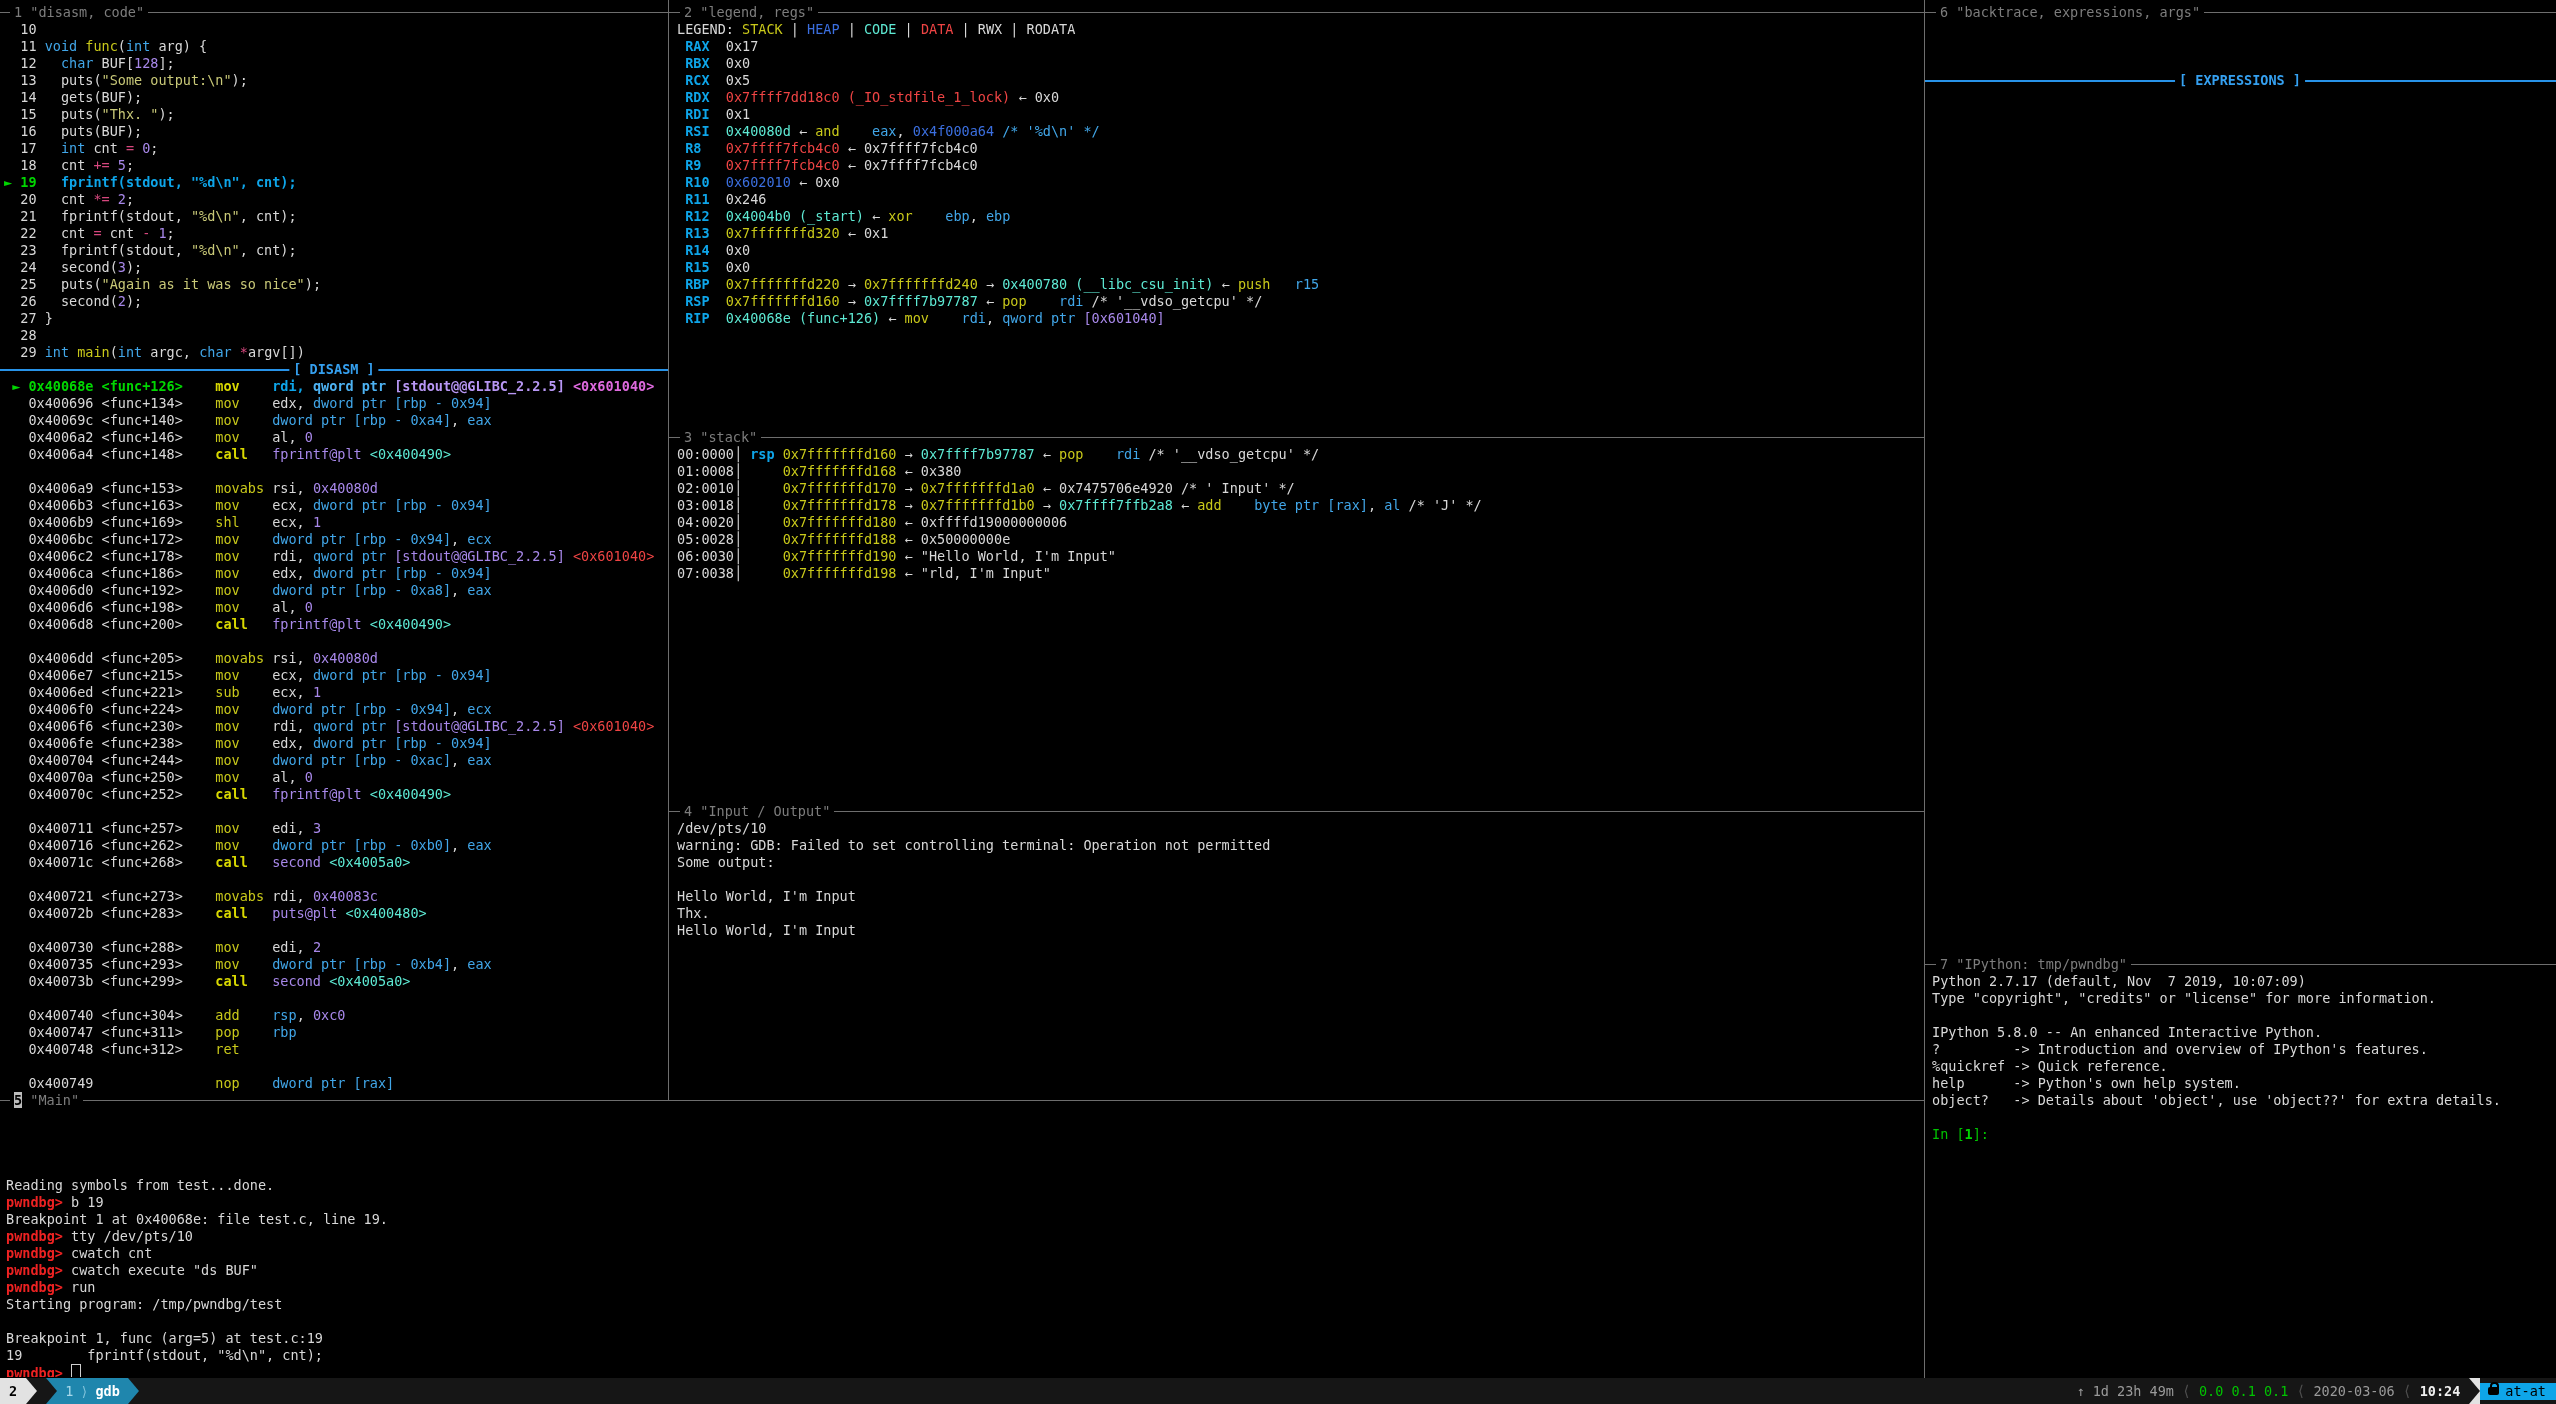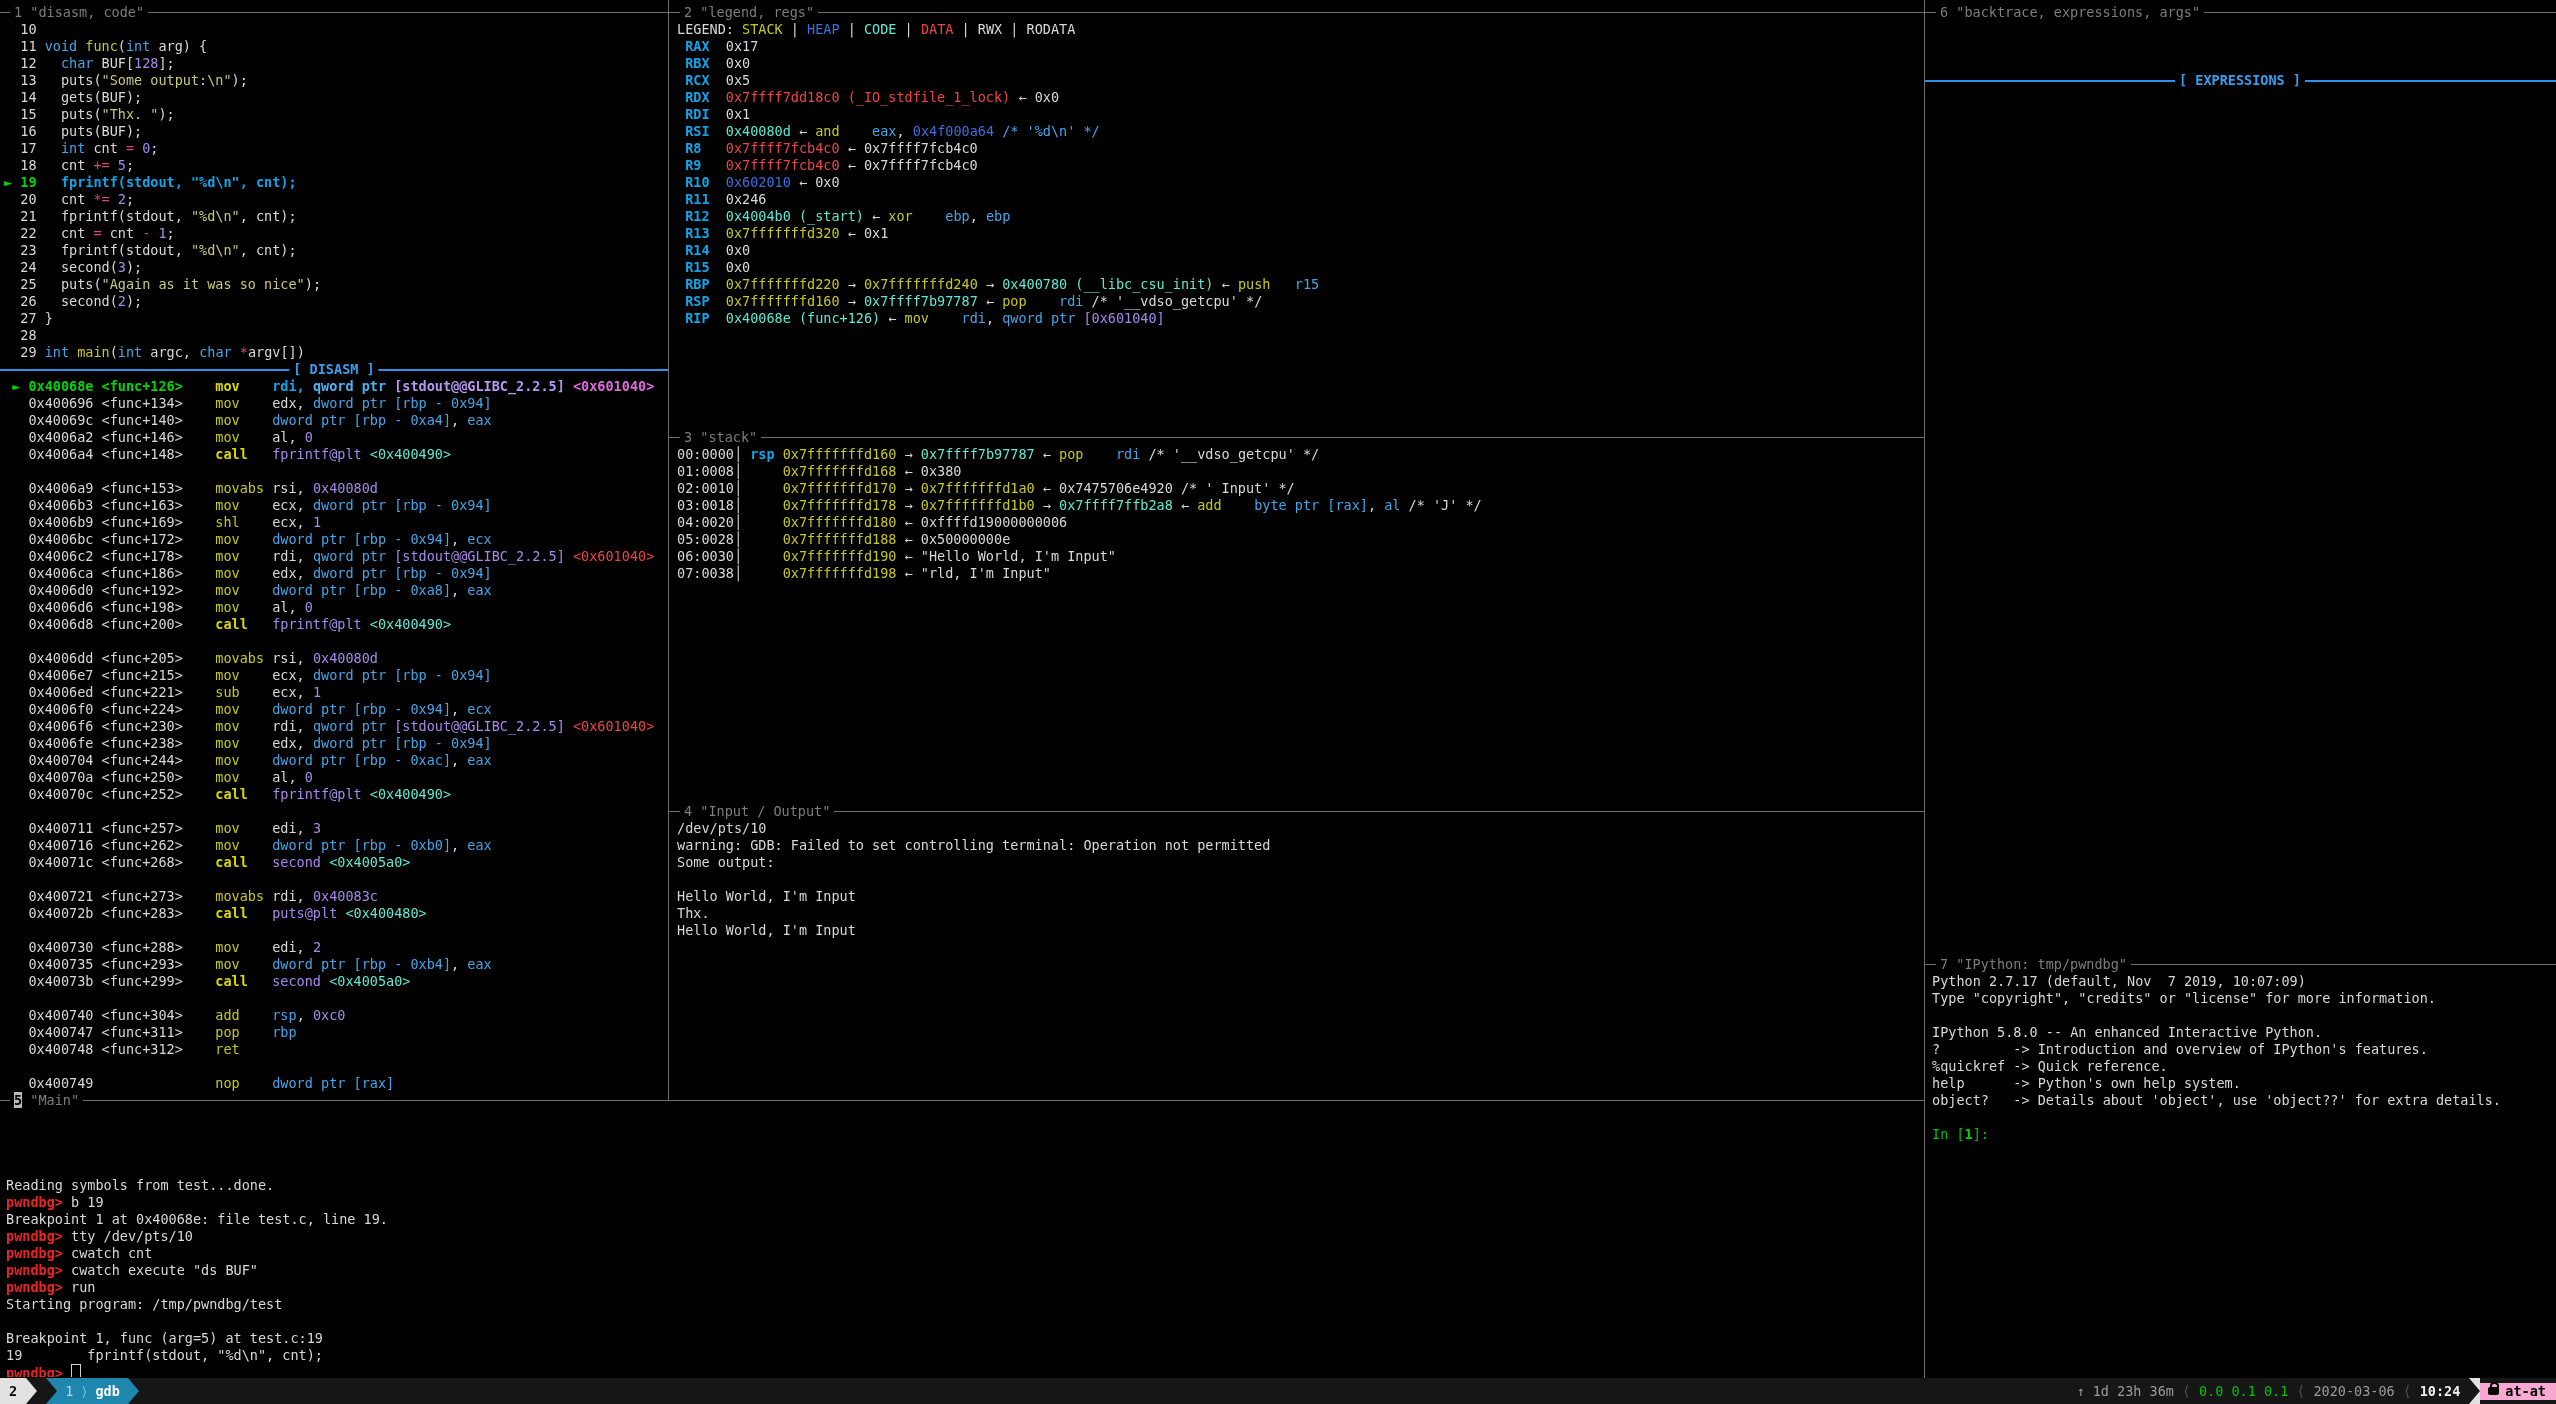--- a/index.html
+++ b/index.html
@@ -48,21 +48,21 @@
   .win-idx{color:#a6d8ea;}
   .win-sep{color:#7fc2da;padding:0 7px;}
   .win-name{color:#ffffff;font-weight:bold;}
   .tri-window{border-left:11px solid #1f86ad;}
   .status-right{margin-left:auto;display:flex;align-items:center;white-space:pre;}
   .st-dim{color:#9a9a9a;}
   .st-sep{color:#4e4e4e;padding:0 8px;font-size:15px;}
   .st-load{color:#00c300;}
   .st-time{color:#f0f0f0;font-weight:bold;}
   .tri-into-host{border-top:13px solid #e2e2e2;border-bottom:13px solid #e2e2e2;border-left:11px solid #161616;}
-  .seg-host{background:#f9a8d4;color:#000;font-weight:bold;padding:0 10px 0 6px;}
+  .seg-host{background:#0ea5e9;color:#000;font-weight:normal;padding:0 10px 0 6px;}
   .lock{position:relative;display:inline-block;width:11px;height:8px;background:#000;border-radius:2px;margin:0 6px 0 2px;}
   .lock:before{content:'';position:absolute;top:-5px;left:2px;width:5px;height:5px;border:2px solid #000;border-bottom:none;border-radius:4px 4px 0 0;}
 </style>
 </head>
 <body>
 
 <div id="screen">
 
   <div class="pane" style="left:4px;top:21px;width:660px;height:340px;"><div class="ln"><span class="t-w">  10</span></div><div class="ln"><span class="t-w">  11 </span><span class="t-c">void</span><span class="t-w"> </span><span class="t-y">func</span><span class="t-w">(</span><span class="t-c">int</span><span class="t-w"> arg) {</span></div><div class="ln"><span class="t-w">  12   </span><span class="t-c">char</span><span class="t-w"> BUF[</span><span class="t-p">128</span><span class="t-w">];</span></div><div class="ln"><span class="t-w">  13   puts(</span><span class="t-s">"Some output:\n"</span><span class="t-w">);</span></div><div class="ln"><span class="t-w">  14   gets(BUF);</span></div><div class="ln"><span class="t-w">  15   puts(</span><span class="t-s">"Thx. "</span><span class="t-w">);</span></div><div class="ln"><span class="t-w">  16   puts(BUF);</span></div><div class="ln"><span class="t-w">  17   </span><span class="t-c">int</span><span class="t-w"> cnt </span><span class="t-pk">=</span><span class="t-w"> </span><span class="t-p">0</span><span class="t-w">;</span></div><div class="ln"><span class="t-w">  18   cnt </span><span class="t-pk">+=</span><span class="t-w"> </span><span class="t-p">5</span><span class="t-w">;</span></div><div class="ln"><span class="t-G">► 19</span><span class="t-W">   fprintf(stdout, "%d\n", cnt);</span></div><div class="ln"><span class="t-w">  20   cnt </span><span class="t-pk">*=</span><span class="t-w"> </span><span class="t-p">2</span><span class="t-w">;</span></div><div class="ln"><span class="t-w">  21   fprintf(stdout, </span><span class="t-s">"%d\n"</span><span class="t-w">, cnt);</span></div><div class="ln"><span class="t-w">  22   cnt </span><span class="t-pk">=</span><span class="t-w"> cnt </span><span class="t-pk">-</span><span class="t-w"> </span><span class="t-p">1</span><span class="t-w">;</span></div><div class="ln"><span class="t-w">  23   fprintf(stdout, </span><span class="t-s">"%d\n"</span><span class="t-w">, cnt);</span></div><div class="ln"><span class="t-w">  24   second(</span><span class="t-p">3</span><span class="t-w">);</span></div><div class="ln"><span class="t-w">  25   puts(</span><span class="t-s">"Again as it was so nice"</span><span class="t-w">);</span></div><div class="ln"><span class="t-w">  26   second(</span><span class="t-p">2</span><span class="t-w">);</span></div><div class="ln"><span class="t-w">  27 }</span></div><div class="ln"><span class="t-w">  28</span></div><div class="ln"><span class="t-w">  29 </span><span class="t-c">int</span><span class="t-w"> </span><span class="t-y">main</span><span class="t-w">(</span><span class="t-c">int</span><span class="t-w"> argc, </span><span class="t-c">char</span><span class="t-w"> </span><span class="t-pk">*</span><span class="t-w">argv[])</span></div></div>
   <div class="pane" style="left:4px;top:378px;width:660px;height:714px;"><div class="ln"><span class="t-G"> ► 0x40068e &lt;func+126&gt;    </span><span class="t-Y">mov    </span><span class="t-W">rdi, </span><span class="t-C">qword ptr </span><span class="t-P">[stdout@@GLIBC_2.2.5]</span><span class="t-W"> </span><span class="t-M">&lt;0x601040&gt;</span></div><div class="ln"><span class="t-w">   0x400696 &lt;func+134&gt;    </span><span class="t-y">mov    </span><span class="t-w">edx, </span><span class="t-c">dword ptr [rbp - 0x94]</span></div><div class="ln"><span class="t-w">   0x40069c &lt;func+140&gt;    </span><span class="t-y">mov    </span><span class="t-c">dword ptr [rbp - 0xa4]</span><span class="t-w">, </span><span class="t-c">eax</span></div><div class="ln"><span class="t-w">   0x4006a2 &lt;func+146&gt;    </span><span class="t-y">mov    </span><span class="t-w">al, </span><span class="t-p">0</span></div><div class="ln"><span class="t-w">   0x4006a4 &lt;func+148&gt;    </span><span class="t-Y">call   </span><span class="t-p">fprintf@plt </span><span class="t-r">&lt;0x400490&gt;</span></div><div class="ln">&nbsp;</div><div class="ln"><span class="t-w">   0x4006a9 &lt;func+153&gt;    </span><span class="t-y">movabs </span><span class="t-w">rsi, </span><span class="t-p">0x40080d</span></div><div class="ln"><span class="t-w">   0x4006b3 &lt;func+163&gt;    </span><span class="t-y">mov    </span><span class="t-w">ecx, </span><span class="t-c">dword ptr [rbp - 0x94]</span></div><div class="ln"><span class="t-w">   0x4006b9 &lt;func+169&gt;    </span><span class="t-y">shl    </span><span class="t-w">ecx, </span><span class="t-p">1</span></div><div class="ln"><span class="t-w">   0x4006bc &lt;func+172&gt;    </span><span class="t-y">mov    </span><span class="t-c">dword ptr [rbp - 0x94]</span><span class="t-w">, </span><span class="t-c">ecx</span></div><div class="ln"><span class="t-w">   0x4006c2 &lt;func+178&gt;    </span><span class="t-y">mov    </span><span class="t-w">rdi, </span><span class="t-c">qword ptr </span><span class="t-p">[stdout@@GLIBC_2.2.5]</span><span class="t-w"> </span><span class="t-m">&lt;0x601040&gt;</span></div><div class="ln"><span class="t-w">   0x4006ca &lt;func+186&gt;    </span><span class="t-y">mov    </span><span class="t-w">edx, </span><span class="t-c">dword ptr [rbp - 0x94]</span></div><div class="ln"><span class="t-w">   0x4006d0 &lt;func+192&gt;    </span><span class="t-y">mov    </span><span class="t-c">dword ptr [rbp - 0xa8]</span><span class="t-w">, </span><span class="t-c">eax</span></div><div class="ln"><span class="t-w">   0x4006d6 &lt;func+198&gt;    </span><span class="t-y">mov    </span><span class="t-w">al, </span><span class="t-p">0</span></div><div class="ln"><span class="t-w">   0x4006d8 &lt;func+200&gt;    </span><span class="t-Y">call   </span><span class="t-p">fprintf@plt </span><span class="t-r">&lt;0x400490&gt;</span></div><div class="ln">&nbsp;</div><div class="ln"><span class="t-w">   0x4006dd &lt;func+205&gt;    </span><span class="t-y">movabs </span><span class="t-w">rsi, </span><span class="t-p">0x40080d</span></div><div class="ln"><span class="t-w">   0x4006e7 &lt;func+215&gt;    </span><span class="t-y">mov    </span><span class="t-w">ecx, </span><span class="t-c">dword ptr [rbp - 0x94]</span></div><div class="ln"><span class="t-w">   0x4006ed &lt;func+221&gt;    </span><span class="t-y">sub    </span><span class="t-w">ecx, </span><span class="t-p">1</span></div><div class="ln"><span class="t-w">   0x4006f0 &lt;func+224&gt;    </span><span class="t-y">mov    </span><span class="t-c">dword ptr [rbp - 0x94]</span><span class="t-w">, </span><span class="t-c">ecx</span></div><div class="ln"><span class="t-w">   0x4006f6 &lt;func+230&gt;    </span><span class="t-y">mov    </span><span class="t-w">rdi, </span><span class="t-c">qword ptr </span><span class="t-p">[stdout@@GLIBC_2.2.5]</span><span class="t-w"> </span><span class="t-m">&lt;0x601040&gt;</span></div><div class="ln"><span class="t-w">   0x4006fe &lt;func+238&gt;    </span><span class="t-y">mov    </span><span class="t-w">edx, </span><span class="t-c">dword ptr [rbp - 0x94]</span></div><div class="ln"><span class="t-w">   0x400704 &lt;func+244&gt;    </span><span class="t-y">mov    </span><span class="t-c">dword ptr [rbp - 0xac]</span><span class="t-w">, </span><span class="t-c">eax</span></div><div class="ln"><span class="t-w">   0x40070a &lt;func+250&gt;    </span><span class="t-y">mov    </span><span class="t-w">al, </span><span class="t-p">0</span></div><div class="ln"><span class="t-w">   0x40070c &lt;func+252&gt;    </span><span class="t-Y">call   </span><span class="t-p">fprintf@plt </span><span class="t-r">&lt;0x400490&gt;</span></div><div class="ln">&nbsp;</div><div class="ln"><span class="t-w">   0x400711 &lt;func+257&gt;    </span><span class="t-y">mov    </span><span class="t-w">edi, </span><span class="t-p">3</span></div><div class="ln"><span class="t-w">   0x400716 &lt;func+262&gt;    </span><span class="t-y">mov    </span><span class="t-c">dword ptr [rbp - 0xb0]</span><span class="t-w">, </span><span class="t-c">eax</span></div><div class="ln"><span class="t-w">   0x40071c &lt;func+268&gt;    </span><span class="t-Y">call   </span><span class="t-p">second </span><span class="t-r">&lt;0x4005a0&gt;</span></div><div class="ln">&nbsp;</div><div class="ln"><span class="t-w">   0x400721 &lt;func+273&gt;    </span><span class="t-y">movabs </span><span class="t-w">rdi, </span><span class="t-p">0x40083c</span></div><div class="ln"><span class="t-w">   0x40072b &lt;func+283&gt;    </span><span class="t-Y">call   </span><span class="t-p">puts@plt </span><span class="t-r">&lt;0x400480&gt;</span></div><div class="ln">&nbsp;</div><div class="ln"><span class="t-w">   0x400730 &lt;func+288&gt;    </span><span class="t-y">mov    </span><span class="t-w">edi, </span><span class="t-p">2</span></div><div class="ln"><span class="t-w">   0x400735 &lt;func+293&gt;    </span><span class="t-y">mov    </span><span class="t-c">dword ptr [rbp - 0xb4]</span><span class="t-w">, </span><span class="t-c">eax</span></div><div class="ln"><span class="t-w">   0x40073b &lt;func+299&gt;    </span><span class="t-Y">call   </span><span class="t-p">second </span><span class="t-r">&lt;0x4005a0&gt;</span></div><div class="ln">&nbsp;</div><div class="ln"><span class="t-w">   0x400740 &lt;func+304&gt;    </span><span class="t-y">add    </span><span class="t-c">rsp</span><span class="t-w">, </span><span class="t-p">0xc0</span></div><div class="ln"><span class="t-w">   0x400747 &lt;func+311&gt;    </span><span class="t-y">pop    </span><span class="t-c">rbp</span></div><div class="ln"><span class="t-w">   0x400748 &lt;func+312&gt;    </span><span class="t-y">ret    </span></div><div class="ln">&nbsp;</div><div class="ln"><span class="t-w">   0x400749               </span><span class="t-y">nop    </span><span class="t-c">dword ptr [rax]</span></div></div>
@@ -104,21 +104,21 @@
     <div class="seg seg-session"><span>2</span></div>
     <div class="tri tri-session"></div>
     <div class="gap"></div>
     <div class="tri tri-into-win"></div>
     <div class="seg seg-window"><span class="win-idx">1</span><span class="win-sep">⟩</span><span class="win-name">gdb</span></div>
     <div class="tri tri-window"></div>
 
     <div class="status-right">
       <span class="st-dim">↑</span>
       <span class="st-dim"> </span>
-      <span class="st-dim">1d 23h 36m</span>
+      <span class="st-dim">1d 23h 49m</span>
       <span class="st-sep">⟨</span>
       <span class="st-load">0.0 0.1 0.1</span>
       <span class="st-sep">⟨</span>
       <span class="st-dim">2020-03-06</span>
       <span class="st-sep">⟨</span>
       <span class="st-time">10:24</span>
       <span class="gap"></span>
       <span class="tri tri-into-host"></span>
       <span class="seg seg-host"><span class="lock"></span><span>at-at</span></span>
     </div>

